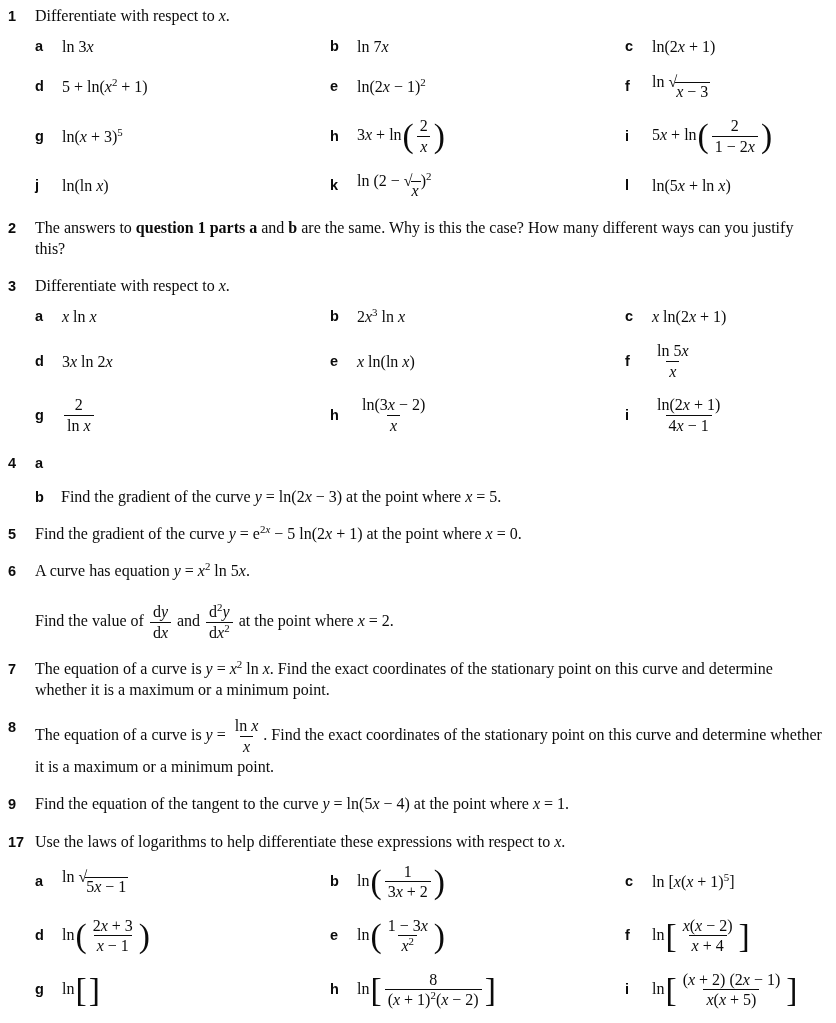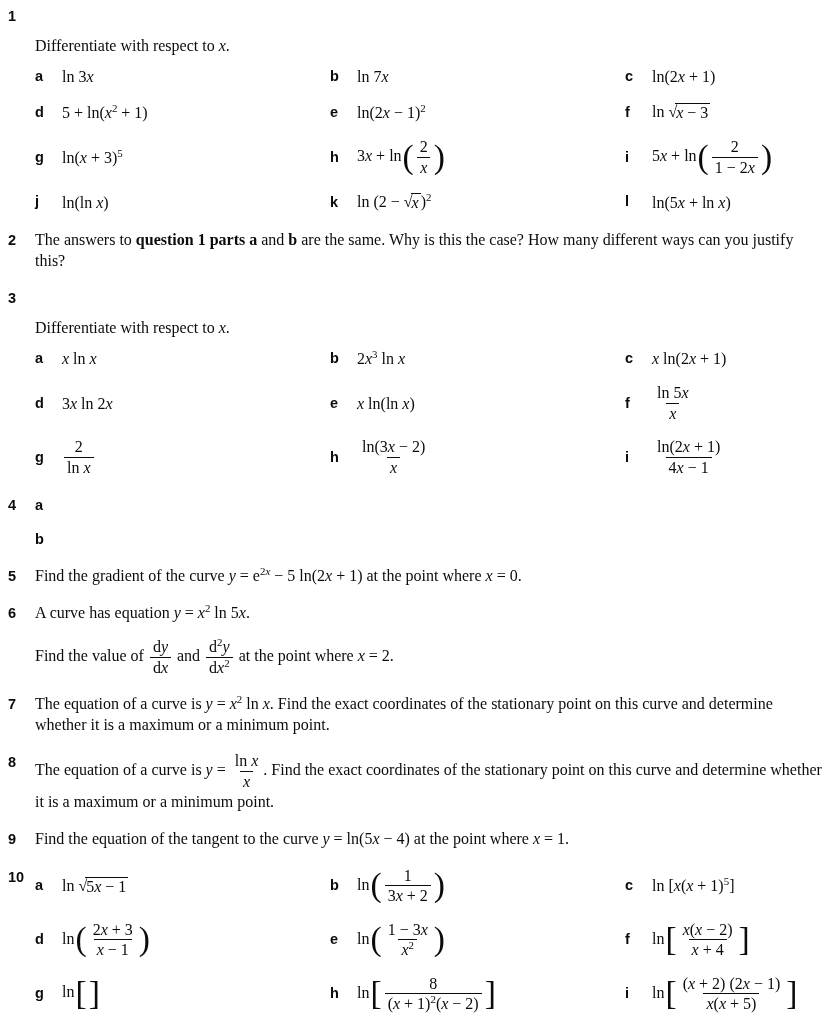--- a/index.html
+++ b/index.html
@@ -10,23 +10,23 @@
     font-family:"Liberation Serif", serif;
     font-size:16px; line-height:1.32;
   }
   .question{display:flex; margin-bottom:16px;}
   .qnum{
     flex:0 0 27px;
     font-family:"Liberation Sans", sans-serif;
     font-weight:700; font-size:14.5px; padding-top:2px;
   }
   .qcontent{flex:1; min-width:0;}
-  .qintro{margin-bottom:10px;margin-top:30px;}
+  .qintro{margin-bottom:10px;}
   .qtext{margin:0;}
-  .qline{margin-bottom:14px;}
+  .qline{margin-bottom:21px;}
   .qline:last-child{margin-bottom:0;}
   .parts{
     display:grid;
     grid-template-columns:295px 295px 1fr;
     row-gap:14px;
     align-items:center;
   }
   .part{display:flex; align-items:center;}
   .plabel{
     flex:0 0 27px;
@@ -41,21 +41,21 @@
   sup{font-size:0.68em; line-height:0; vertical-align:super;}
   .frac{
     display:inline-flex; flex-direction:column; align-items:center;
     vertical-align:middle; text-align:center;
     margin:0 2px; line-height:1.22;
   }
   .fn{display:block; padding:0 3px;}
   .fd{display:block; padding:0 3px; border-top:1.3px solid currentColor;}
   .sqrt{display:inline-flex; vertical-align:baseline;}
   .sqs{line-height:1.18;}
-  .sqb{border-top:1.4px solid currentColor; line-height:1.18; padding:0 2px 0 1px; margin-left:-2px;}
+  .sqb{border-top:1.4px solid currentColor; line-height:1.18; padding:0 2px 0 1px; margin-left:-2px;margin-top:9px;}
   .grp{display:inline-flex; align-items:center; vertical-align:middle;}
   .big{font-size:2.1em; font-weight:400; line-height:0.9; margin:0 1px; font-family:"Liberation Serif", serif;}
 </style>
 </head>
 <body>
 
 <div class="page">
   <div id="questions">
       <div class="question">
         <div class="qnum">1</div>
@@ -196,20 +196,21 @@
         </div>
       </div>
       <div class="question">
         <div class="qnum">4</div>
         <div class="qcontent">
           <div class="subrow">
             <span class="plabel">a</span>
           </div>
           <div class="subrow">
             <span class="plabel">b</span>
+            <span>Find the gradient of the curve <i>y</i> = ln(2<i>x</i> − 3) at the point where <i>x</i> = 5.</span>
           </div>
         </div>
       </div>
       <div class="question">
         <div class="qnum">5</div>
         <div class="qcontent">
           <div class="qtext">Find the gradient of the curve <i>y</i> = e<sup>2<i>x</i></sup> − 5 ln(2<i>x</i> + 1) at the point where <i>x</i> = 0.</div>
         </div>
       </div>
       <div class="question">
@@ -240,22 +241,23 @@
             </span>. Find the exact coordinates of the stationary point on this curve and determine whether it is a maximum or a minimum point.</div>
         </div>
       </div>
       <div class="question">
         <div class="qnum">9</div>
         <div class="qcontent">
           <div class="qtext">Find the equation of the tangent to the curve <i>y</i> = ln(5<i>x</i> − 4) at the point where <i>x</i> = 1.</div>
         </div>
       </div>
       <div class="question">
-        <div class="qnum">10</div>
-        <div class="qcontent">
+        <div class="qnum">17</div>
+        <div class="qcontent">
+          <div class="qintro">Use the laws of logarithms to help differentiate these expressions with respect to <i>x</i>.</div>
           <div class="parts">
             <div class="part">
               <span class="plabel">a</span>
               <span class="pmath">ln <span class="sqrt">
                   <span class="sqs">√</span>
                   <span class="sqb">5<i>x</i> − 1</span>
                 </span></span>
             </div>
             <div class="part">
               <span class="plabel">b</span>

